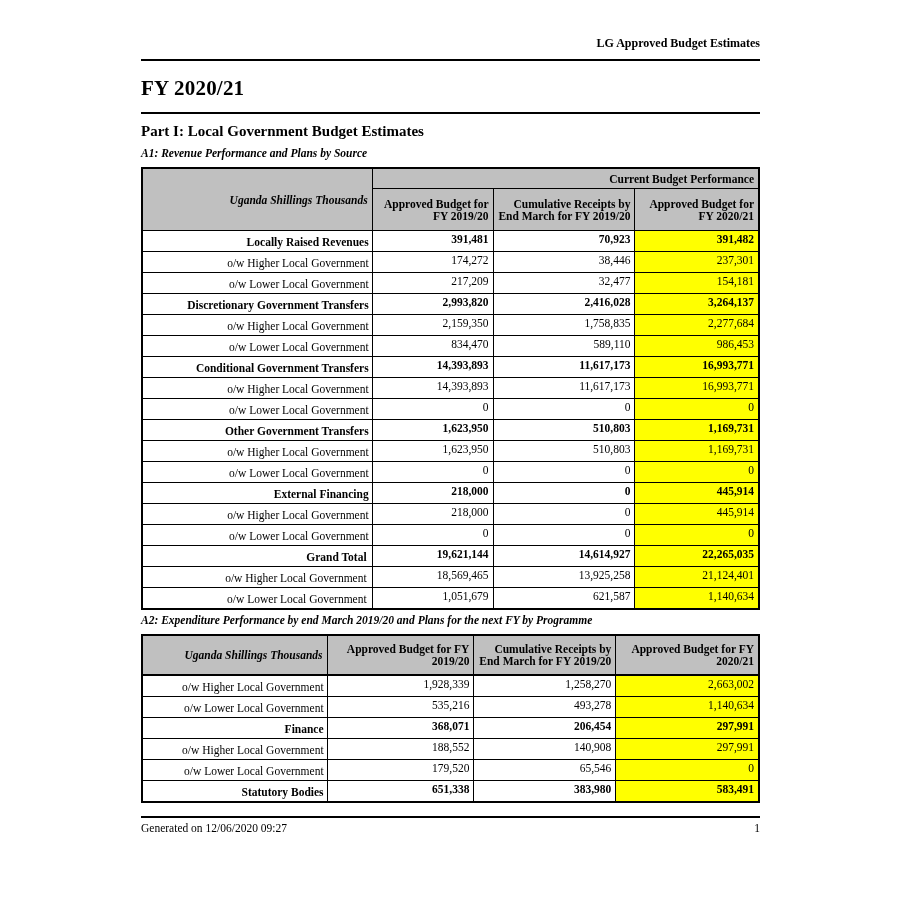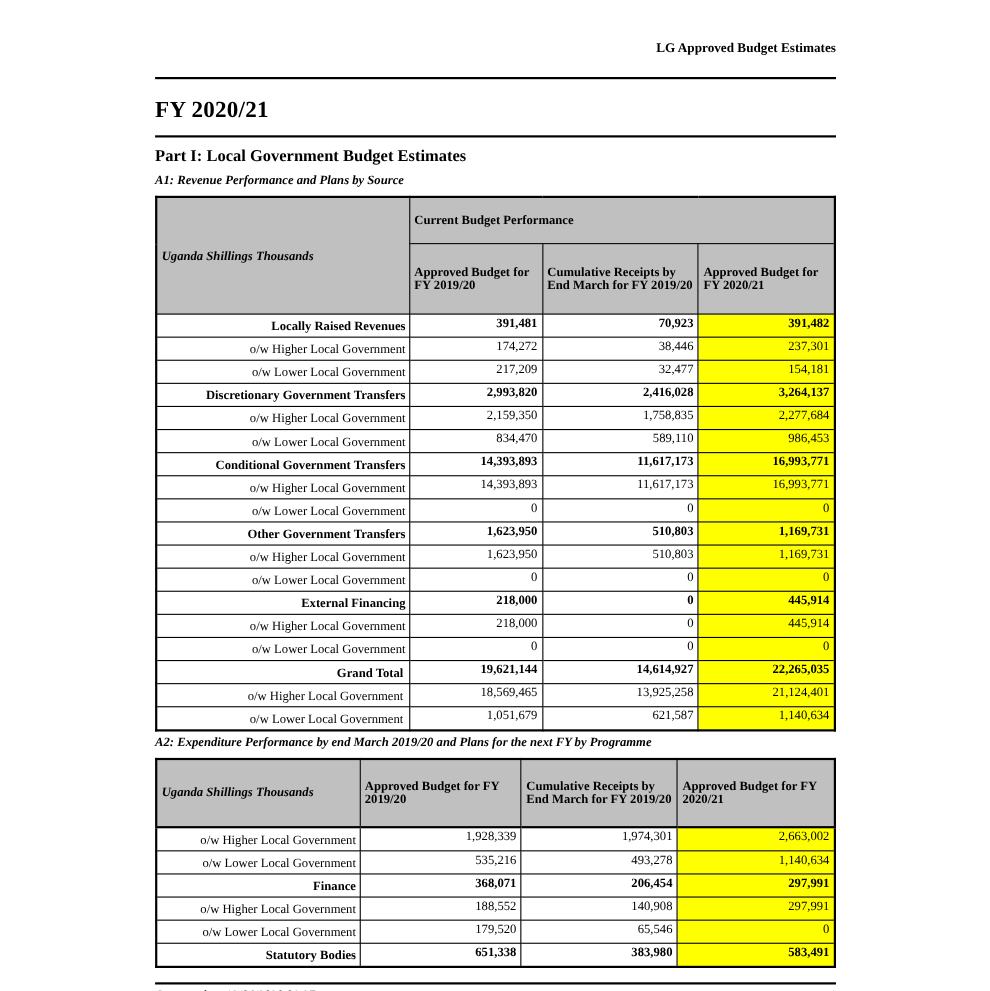--- a/index.html
+++ b/index.html
@@ -4,40 +4,40 @@
 <style>
   html,body { margin:0; padding:0; }
   body {
     width:900px; height:901px; background:#ffffff; color:#000;
     font-family:"Liberation Serif", serif; position:relative; overflow:hidden;
   }
   .page { position:absolute; left:141px; top:36px; width:619px; }
 
   .top-header {
     text-align:right; font-weight:bold; font-size:12px;
-    padding-bottom:19px; border-bottom:2px solid #000;
+    padding-bottom:8px; border-bottom:2px solid #000;
   }
   .title-row {
     display:flex; justify-content:space-between; align-items:baseline;
     padding:15px 0 11px 0; border-bottom:2px solid #000;
   }
   .title-row .h {
     font-size:21px; font-weight:bold; margin:0; letter-spacing:0.2px;
   }
   .part-title { font-size:15px; font-weight:bold; margin:9px 0 7px 0; }
   .caption { font-size:11.5px; font-weight:bold; font-style:italic; margin:4px 0 8px 0; }
 
   table.budget {
     border-collapse:collapse; width:100%; font-size:11.5px;
     border:2px solid #000; table-layout:fixed;
   }
   table.budget th, table.budget td { border:1px solid #000; }
   thead th {
-    background:var(--gray,#c0c0c0); font-weight:bold; padding:11px 4px;
-    text-align:left;
+    background:var(--gray,#c0c0c0); font-weight:bold; padding:0 4px;
+    text-align:right;
   }
   th.corner { font-style:italic; vertical-align:middle; font-weight:bold; }
   th.group  { height:19px; }
   th.colhead { vertical-align:middle; height:41px; border-bottom:2px solid #000; }
   thead.single th { vertical-align:middle; height:38px; border-bottom:2px solid #000; }
 
   td.label { text-align:right; vertical-align:bottom; padding:2px 3px 1px 3px; height:17px; line-height:16px; }
   td.label.right { text-align:right; padding-right:5px; }
   td.num   { text-align:right; vertical-align:top; padding:1px 4px 2px 4px; line-height:15px; }
   td.hl    { background:var(--hl,#ffff00); }
@@ -211,21 +211,21 @@
           <th class="corner">Uganda Shillings Thousands</th>
           <th>Approved Budget for FY 2019/20</th>
           <th>Cumulative Receipts by End March for FY 2019/20</th>
           <th>Approved Budget for FY 2020/21</th>
         </tr>
       </thead>
       <tbody>
           <tr>
             <td class="label">o/w Higher Local Government</td>
             <td class="num">1,928,339</td>
-            <td class="num">1,974,301</td>
+            <td class="num">1,258,270</td>
             <td class="num hl">2,663,002</td>
           </tr>
           <tr>
             <td class="label">o/w Lower Local Government</td>
             <td class="num">535,216</td>
             <td class="num">493,278</td>
             <td class="num hl">1,140,634</td>
           </tr>
           <tr class="bold">
             <td class="label">Finance</td>

